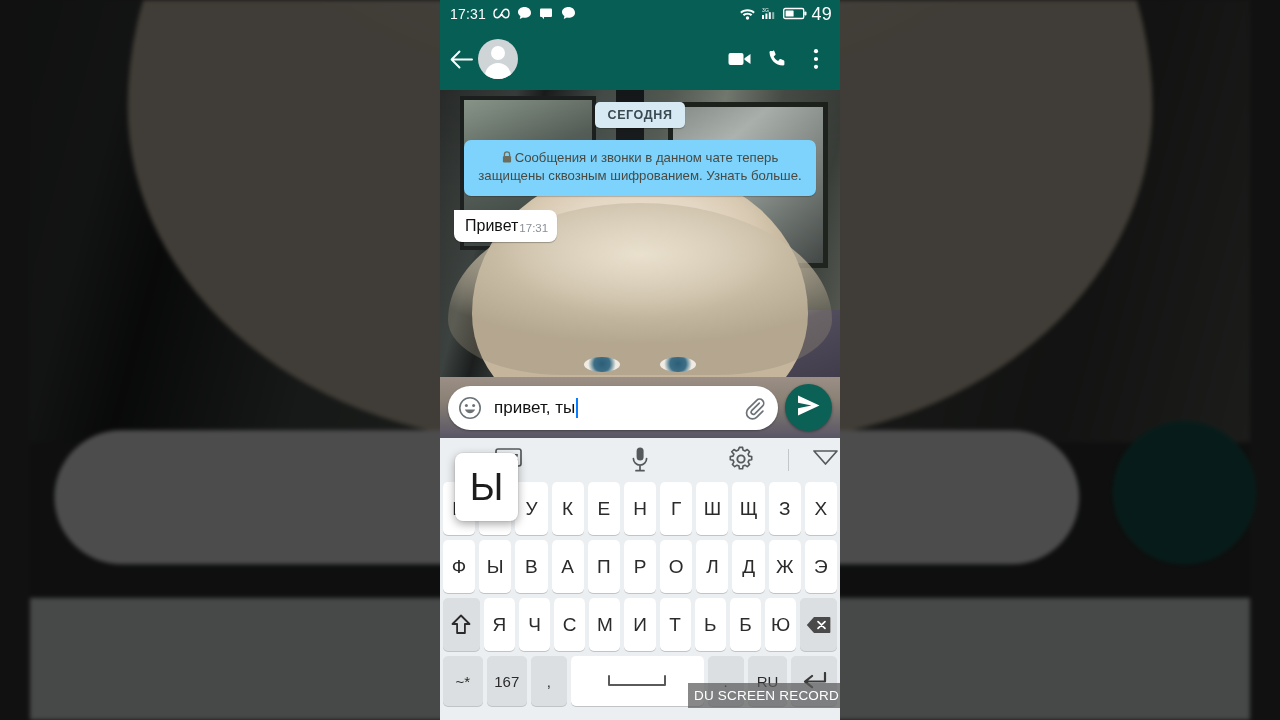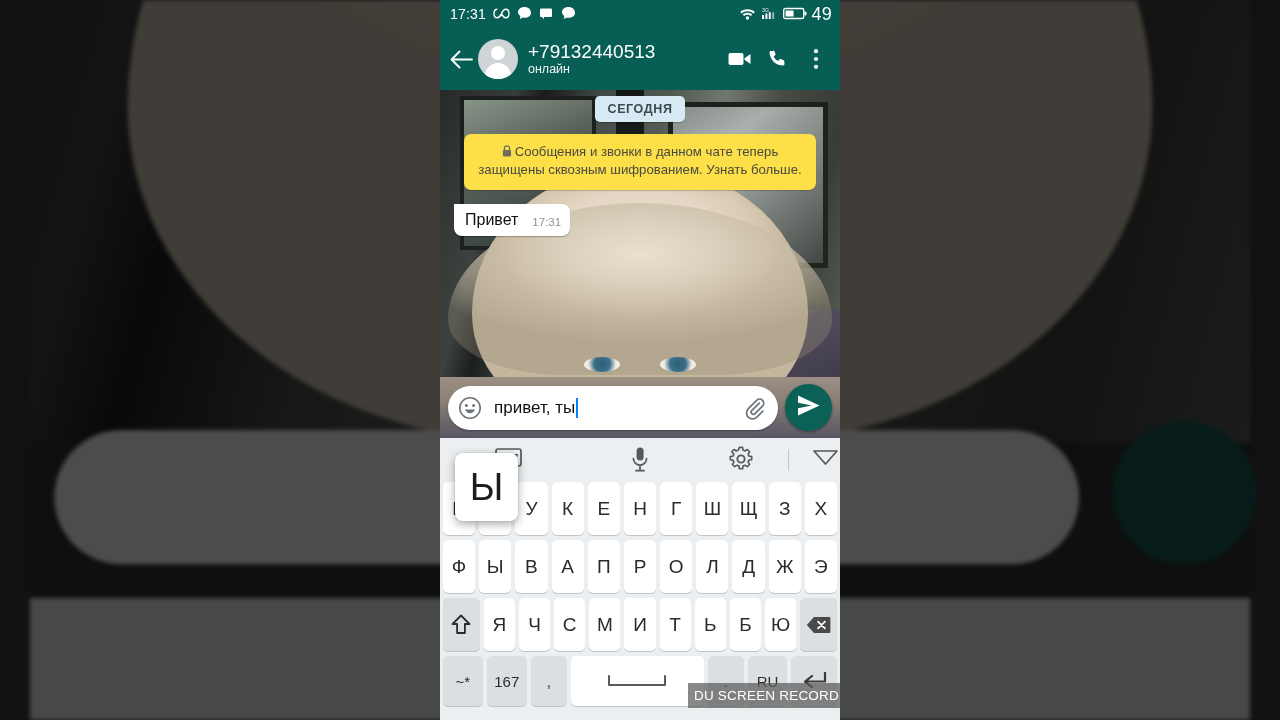--- a/index.html
+++ b/index.html
@@ -102,37 +102,37 @@
   }
   .photo .eyeL{ left:36%; }
   .photo .eyeR{ left:55%; }
   .photo .couch{
     position:absolute; right:0; bottom:0; width:26%; height:26%;
     background:linear-gradient(160deg,#5a5566,#3e3a48);
   }
   .photo .scrim{ position:absolute; inset:0; background:linear-gradient(180deg,rgba(0,0,0,.10),rgba(0,0,0,0) 35%); }
 
   
-  .bubbles{ position:absolute; inset:0; padding-top:6px; }
+  .bubbles{ position:absolute; inset:0; padding-top:12px; }
   .daychip{
     margin:0 auto; width:max-content; background:#d7eaf3; color:#3b4a52;
     font-size:12.5px; letter-spacing:.6px; font-weight:700;
     padding:6px 13px; border-radius:5px; box-shadow:0 1px 1px rgba(0,0,0,.25);
   }
   .enc{
-    margin:12px auto 0; width:352px; background:#fde047; color:#4a4a42;
+    margin:12px auto 0; width:352px; background:#7dd3fc; color:#4a4a42;
     font-size:13.2px; line-height:1.32; text-align:center;
     padding:9px 12px 11px; border-radius:7px; box-shadow:0 1px 1px rgba(0,0,0,.2);
   }
   .lock{ display:inline-block; vertical-align:-1px; margin-right:3px; }
   .msg-in{
     margin:14px 0 0 14px; width:max-content; background:#fff; color:#111;
     border-radius:8px; border-top-left-radius:0; padding:7px 9px 7px 11px;
     box-shadow:0 1px 1px rgba(0,0,0,.28);
-    display:flex; align-items:flex-end; gap:14px;
+    display:flex; align-items:flex-end; gap:1px;
   }
   .msg-in .txt{ font-size:16px; line-height:1.15; }
   .msg-in .time{ font-size:11.5px; color:#8a9096; padding-bottom:1px; }
 
   
   .composer{
     position:absolute; left:0; top:377px; width:400px; height:61px;
     display:flex; align-items:center; padding:0 8px 0 8px; gap:7px;
   }
   .comp-bg{ position:absolute; inset:0; overflow:hidden; }
@@ -278,24 +278,20 @@
       </div>
     </div>
 
     <div class="appbar">
       <div class="back">
         <svg width="23" height="19" viewBox="0 0 23 19">
             <path d="M9.5 1.5L1.6 9.5l7.9 8M1.8 9.5H22" fill="none" stroke="#fff" stroke-width="1.9" stroke-linecap="round" stroke-linejoin="round"></path>
           </svg>
       </div>
       <div class="avatar"></div>
-      <div class="titles">
-        <div class="ttl">+79132440513</div>
-        <div class="sub">онлайн</div>
-      </div>
       <div class="abar-actions">
         <div class="ic">
           <svg width="24" height="16" viewBox="0 0 24 16">
               <rect x="0.5" y="2" width="15" height="12" rx="2" fill="#fff"></rect>
               <path d="M16.5 7.2l6-4.2v10l-6-4.2z" fill="#fff"></path>
             </svg>
         </div>
         <div class="ic">
           <svg width="20" height="20" viewBox="0 0 20 20">
               <path d="M5.2 1.2c.5 0 .9.3 1.1.8l1.2 3c.2.5 0 1-.4 1.3L5.7 7.4c.9 2 2.5 3.6 4.5 4.5l1.1-1.4c.3-.4.9-.6 1.3-.4l3 1.2c.5.2.8.6.8 1.1v2.9c0 .7-.6 1.3-1.3 1.2C7.3 16 2.1 10.8 1.5 3.4 1.4 2.7 2 2.1 2.7 2.1h2.5z" fill="#fff"></path>

